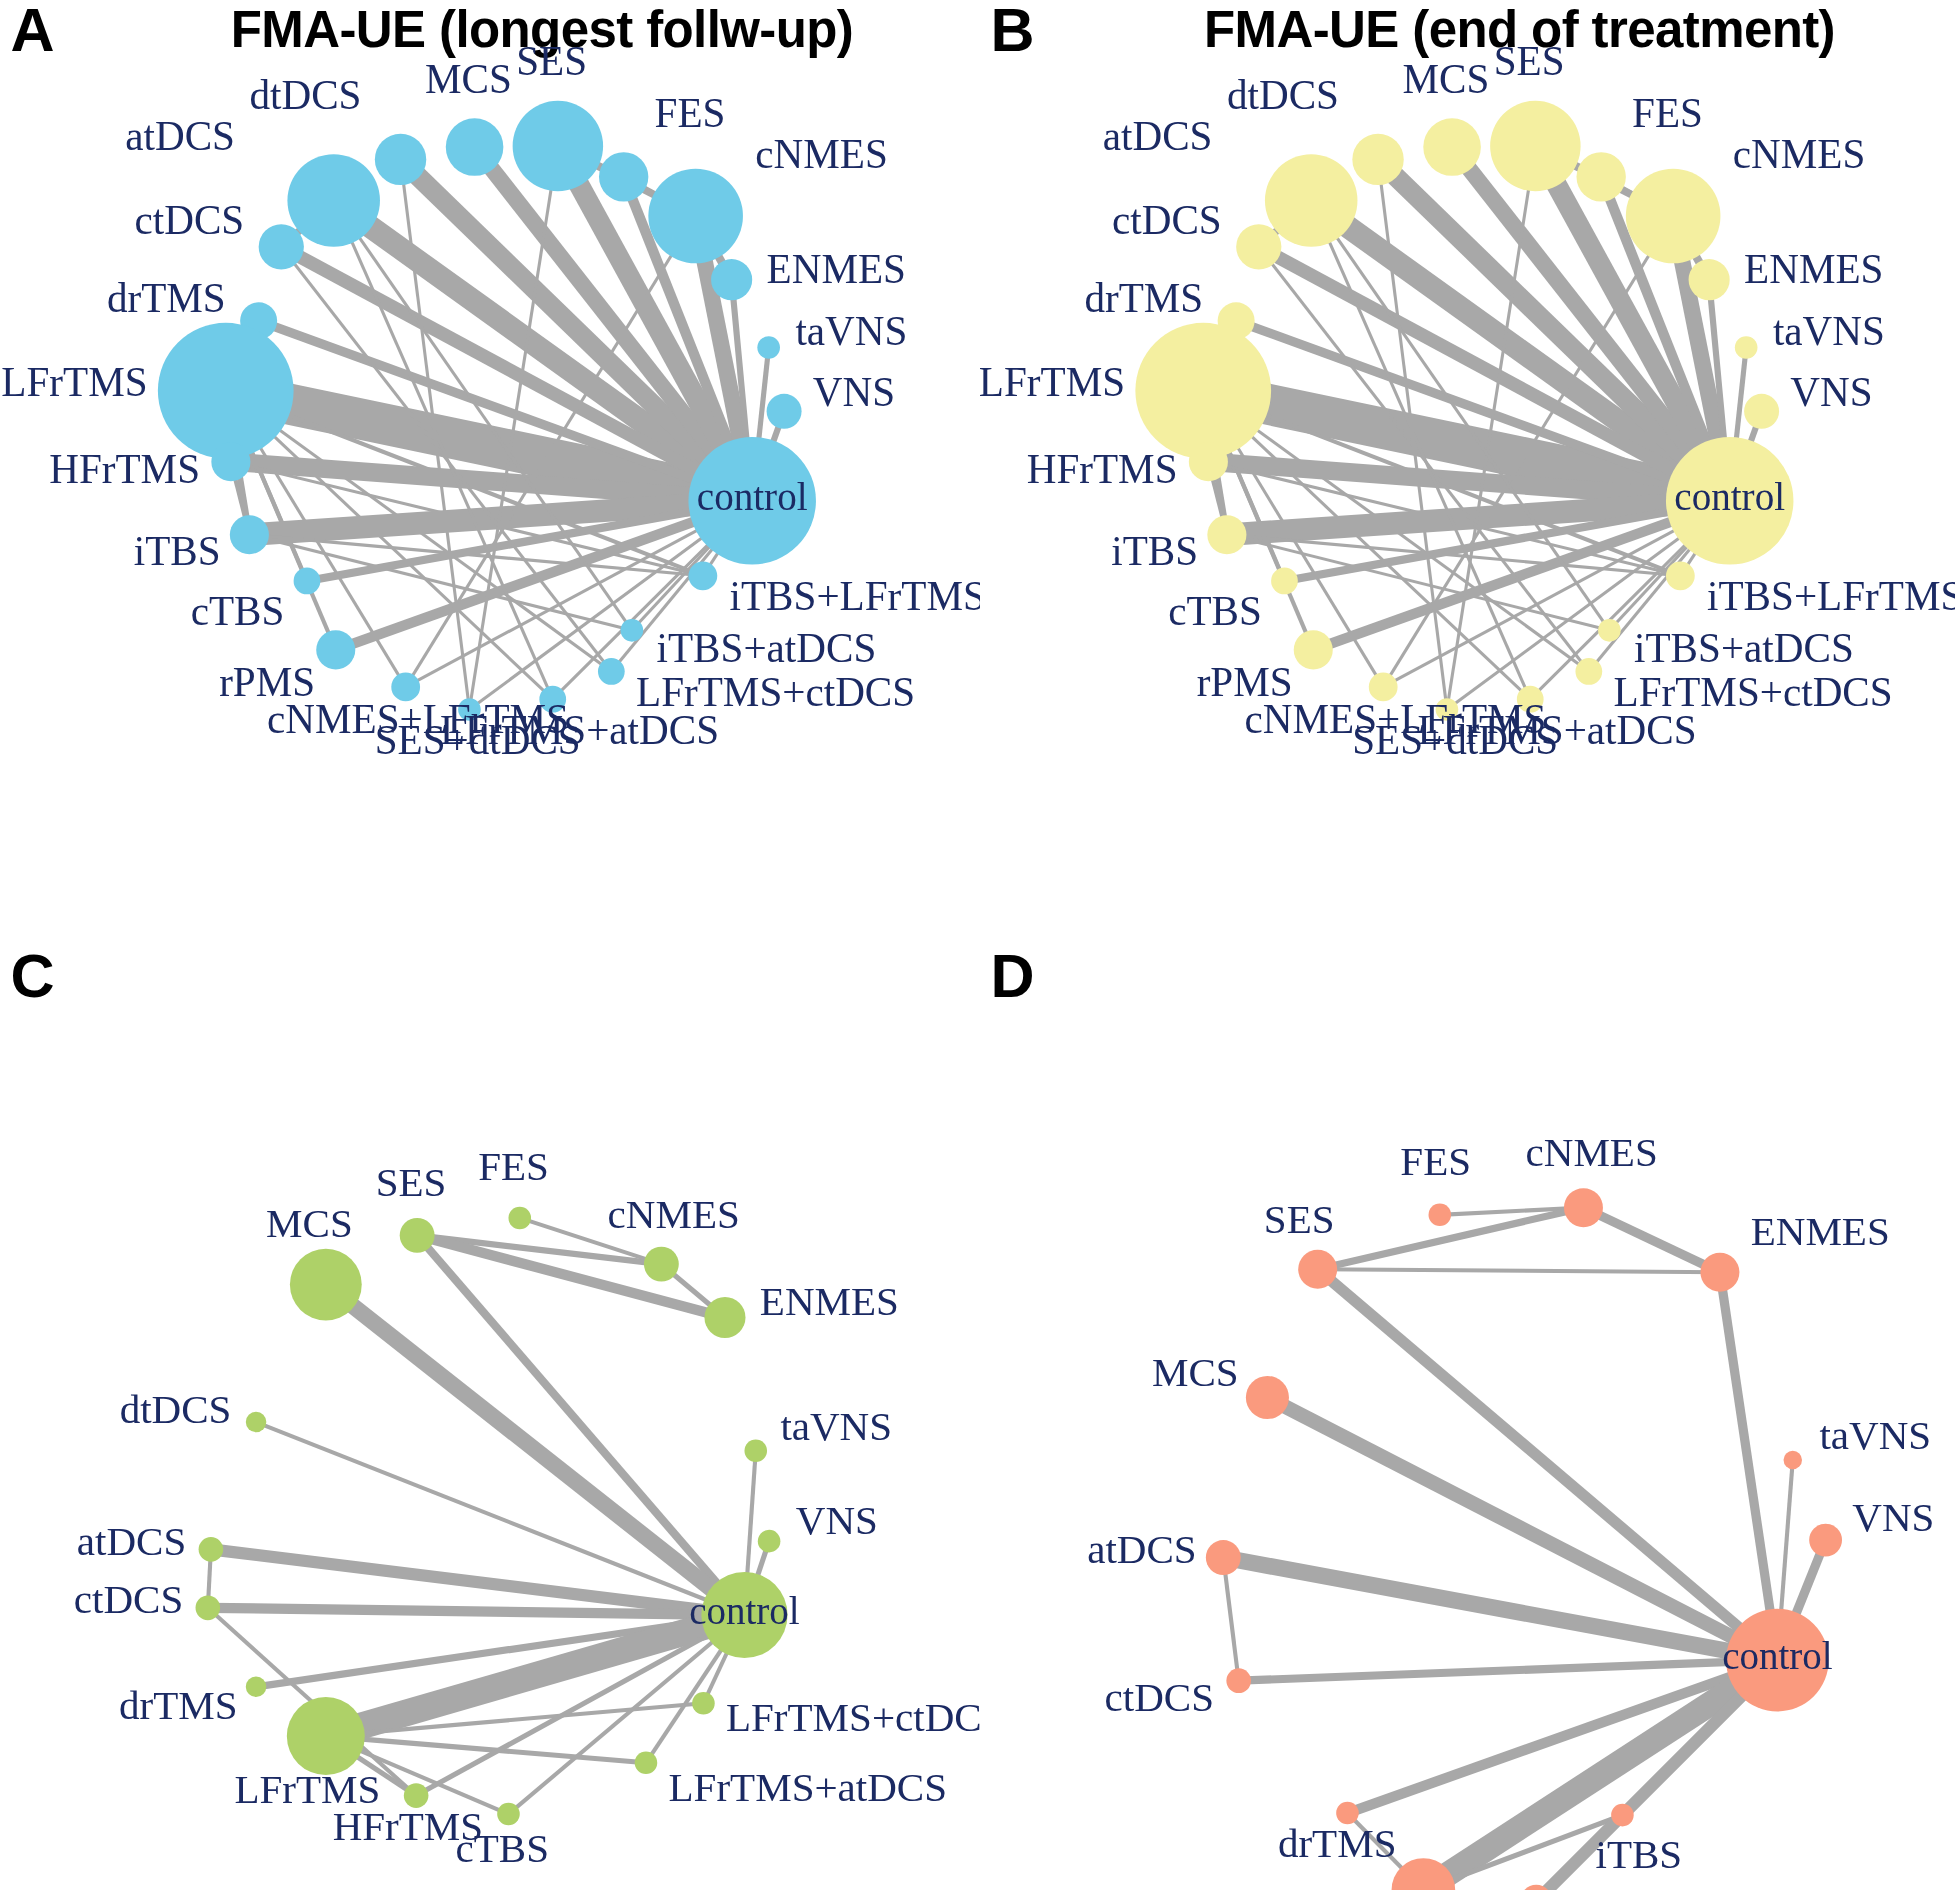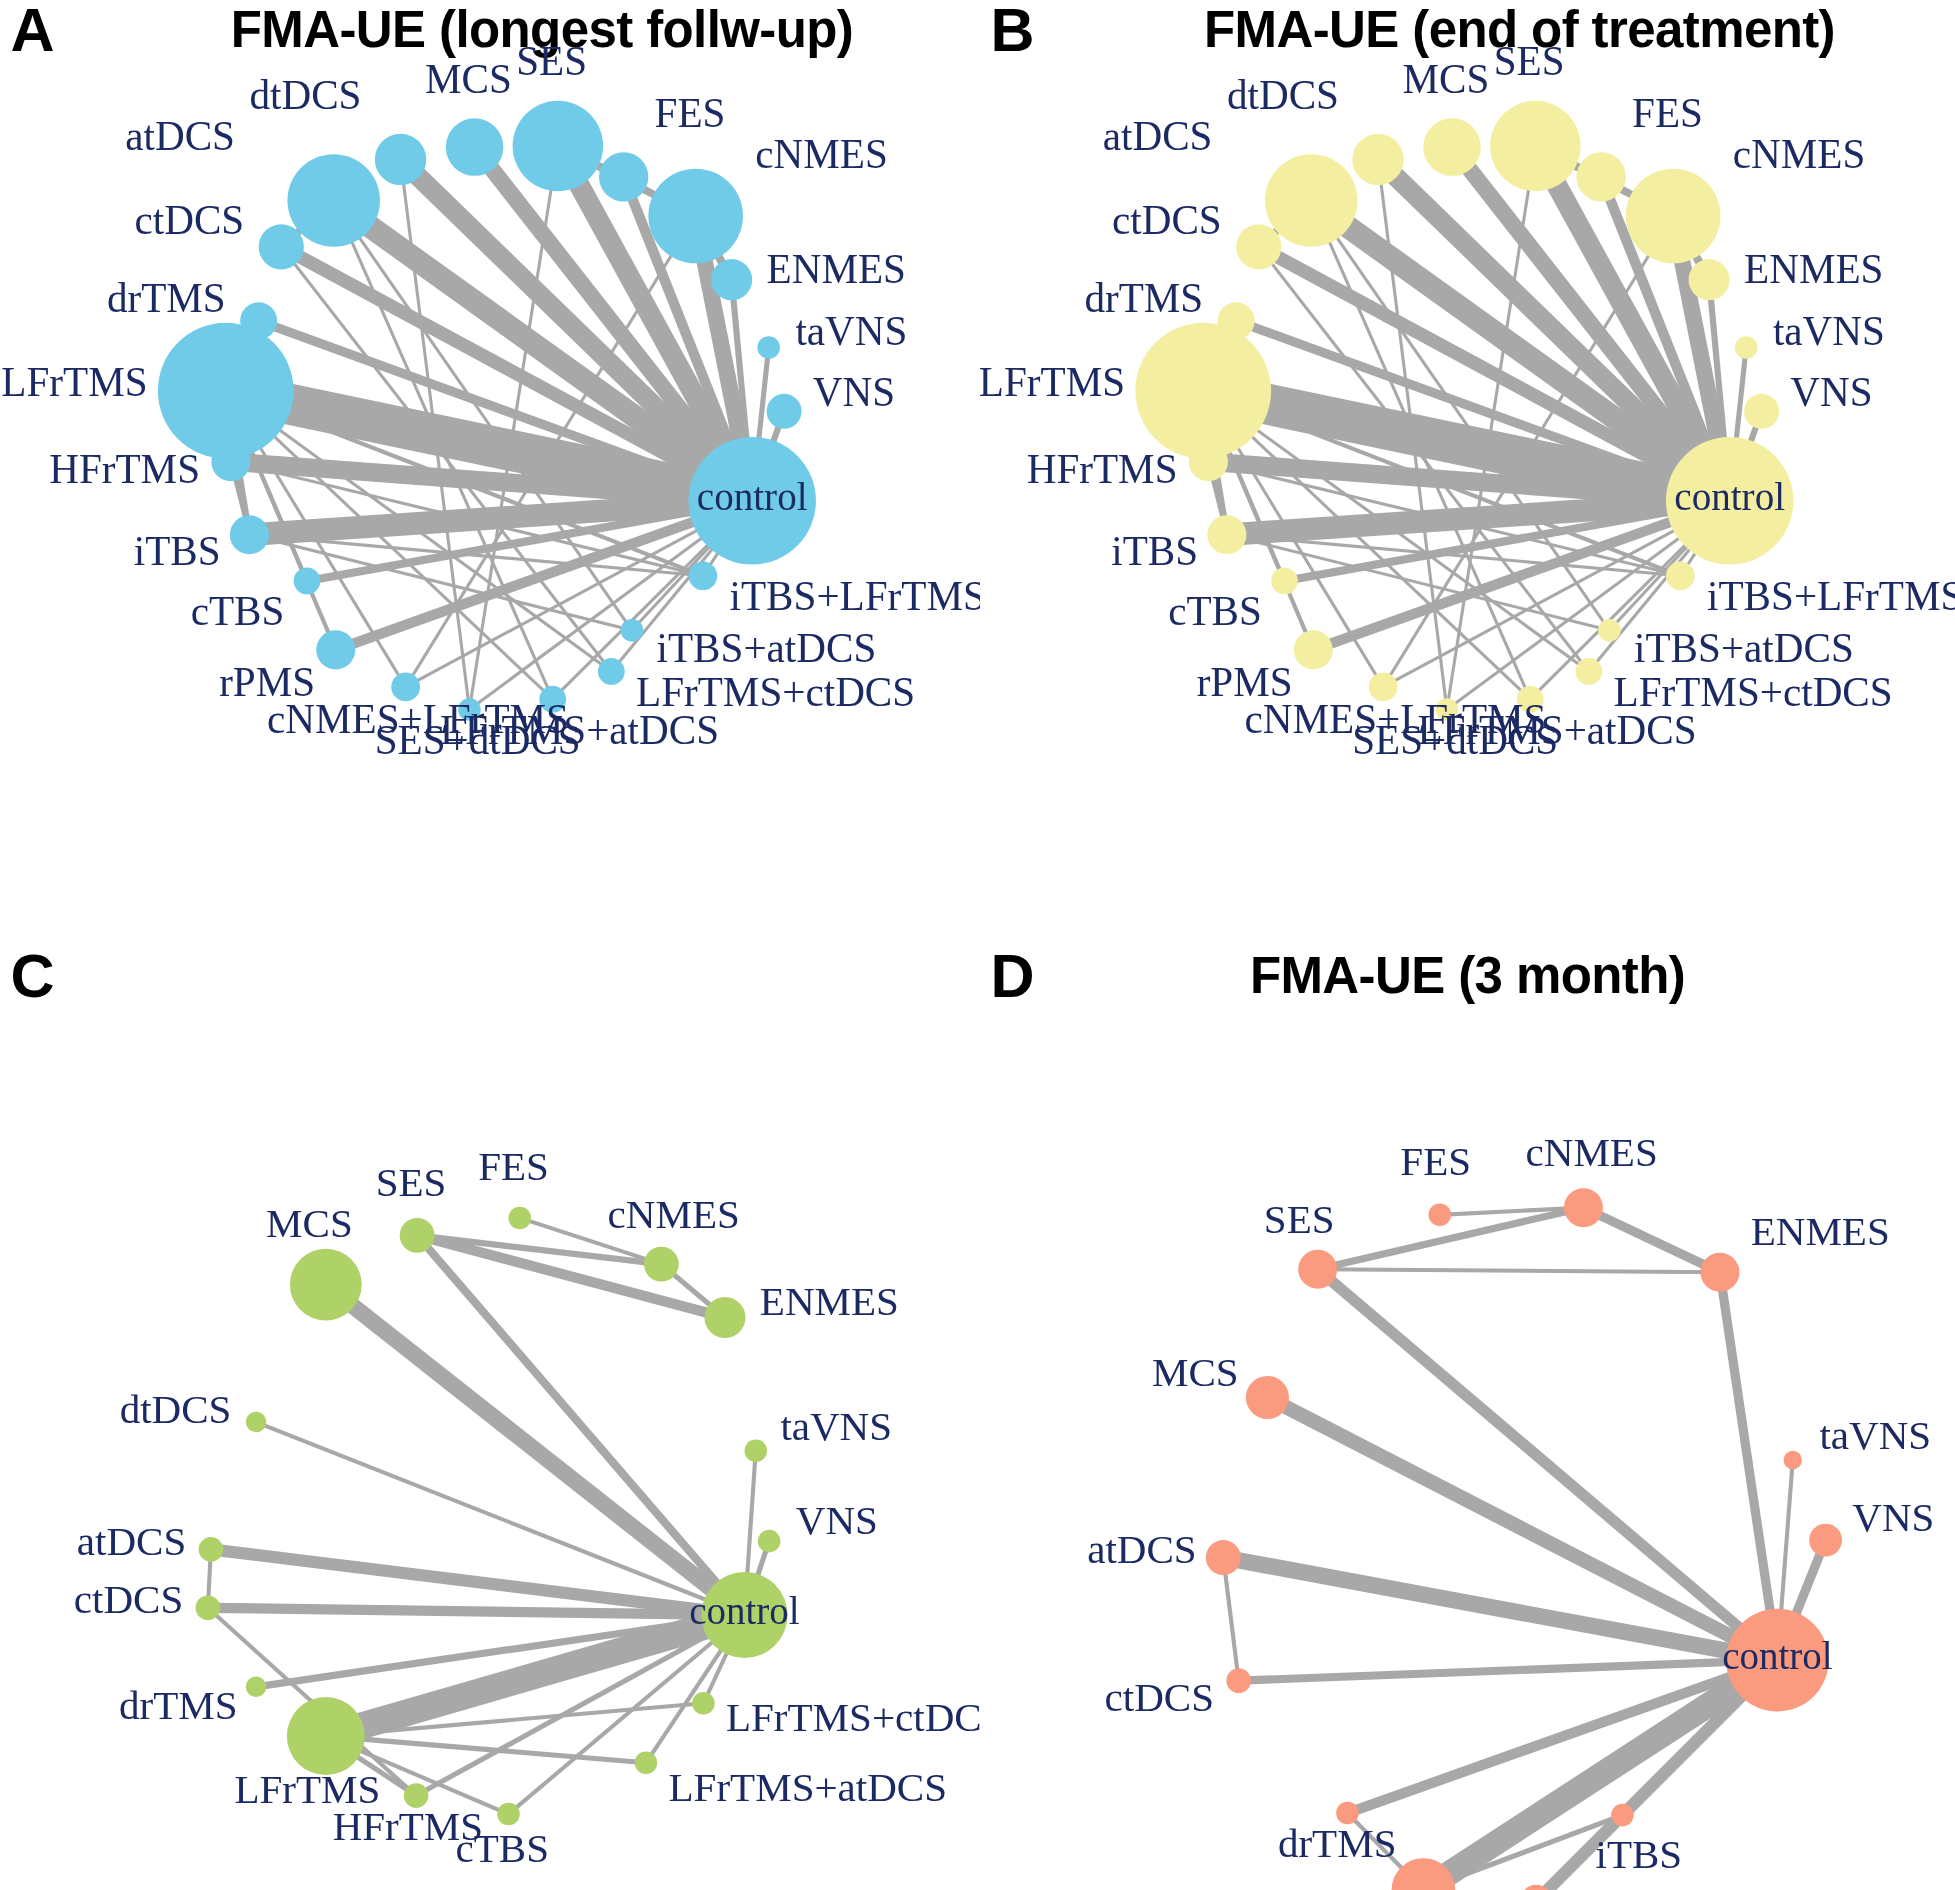--- a/index.html
+++ b/index.html
@@ -304,21 +304,20 @@
           <text x="320" y="862" text-anchor="middle" class="nodelabel" fill="#1b2a63">HFrTMS</text>
           <text x="574" y="824" text-anchor="start" class="nodelabel" fill="#1b2a63">LFrTMS+atDCS</text>
           <text x="412" y="884" text-anchor="middle" class="nodelabel" fill="#1b2a63">cTBS</text>
         </g>
       </svg>
   </div>
 
   <div class="panel" id="panel-D" style="left: 980px; top: 946px; width: 975px; height: 944px;">
     <div class="panel-head">
       <span class="panel-letter">D</span>
-      <span class="panel-title">FMA-UE (3 month)</span>
     </div>
     <svg class="net" id="svg-D" width="975" height="944" viewBox="0 0 800 920" style="width: 975px; height: 944px; top: 0px;">
         <g>
           <line x1="373" y1="262" x2="513" y2="255" class="edge" stroke="#a8a8a8" stroke-width="4"></line>
           <line x1="254" y1="315" x2="513" y2="255" class="edge" stroke="#a8a8a8" stroke-width="7"></line>
           <line x1="254" y1="315" x2="646" y2="318" class="edge" stroke="#a8a8a8" stroke-width="4"></line>
           <line x1="513" y1="255" x2="646" y2="318" class="edge" stroke="#a8a8a8" stroke-width="9"></line>
           <line x1="254" y1="315" x2="702" y2="696" class="edge" stroke="#a8a8a8" stroke-width="11"></line>
           <line x1="646" y1="318" x2="702" y2="696" class="edge" stroke="#a8a8a8" stroke-width="9"></line>
           <line x1="205" y1="440" x2="702" y2="696" class="edge" stroke="#a8a8a8" stroke-width="14"></line>

